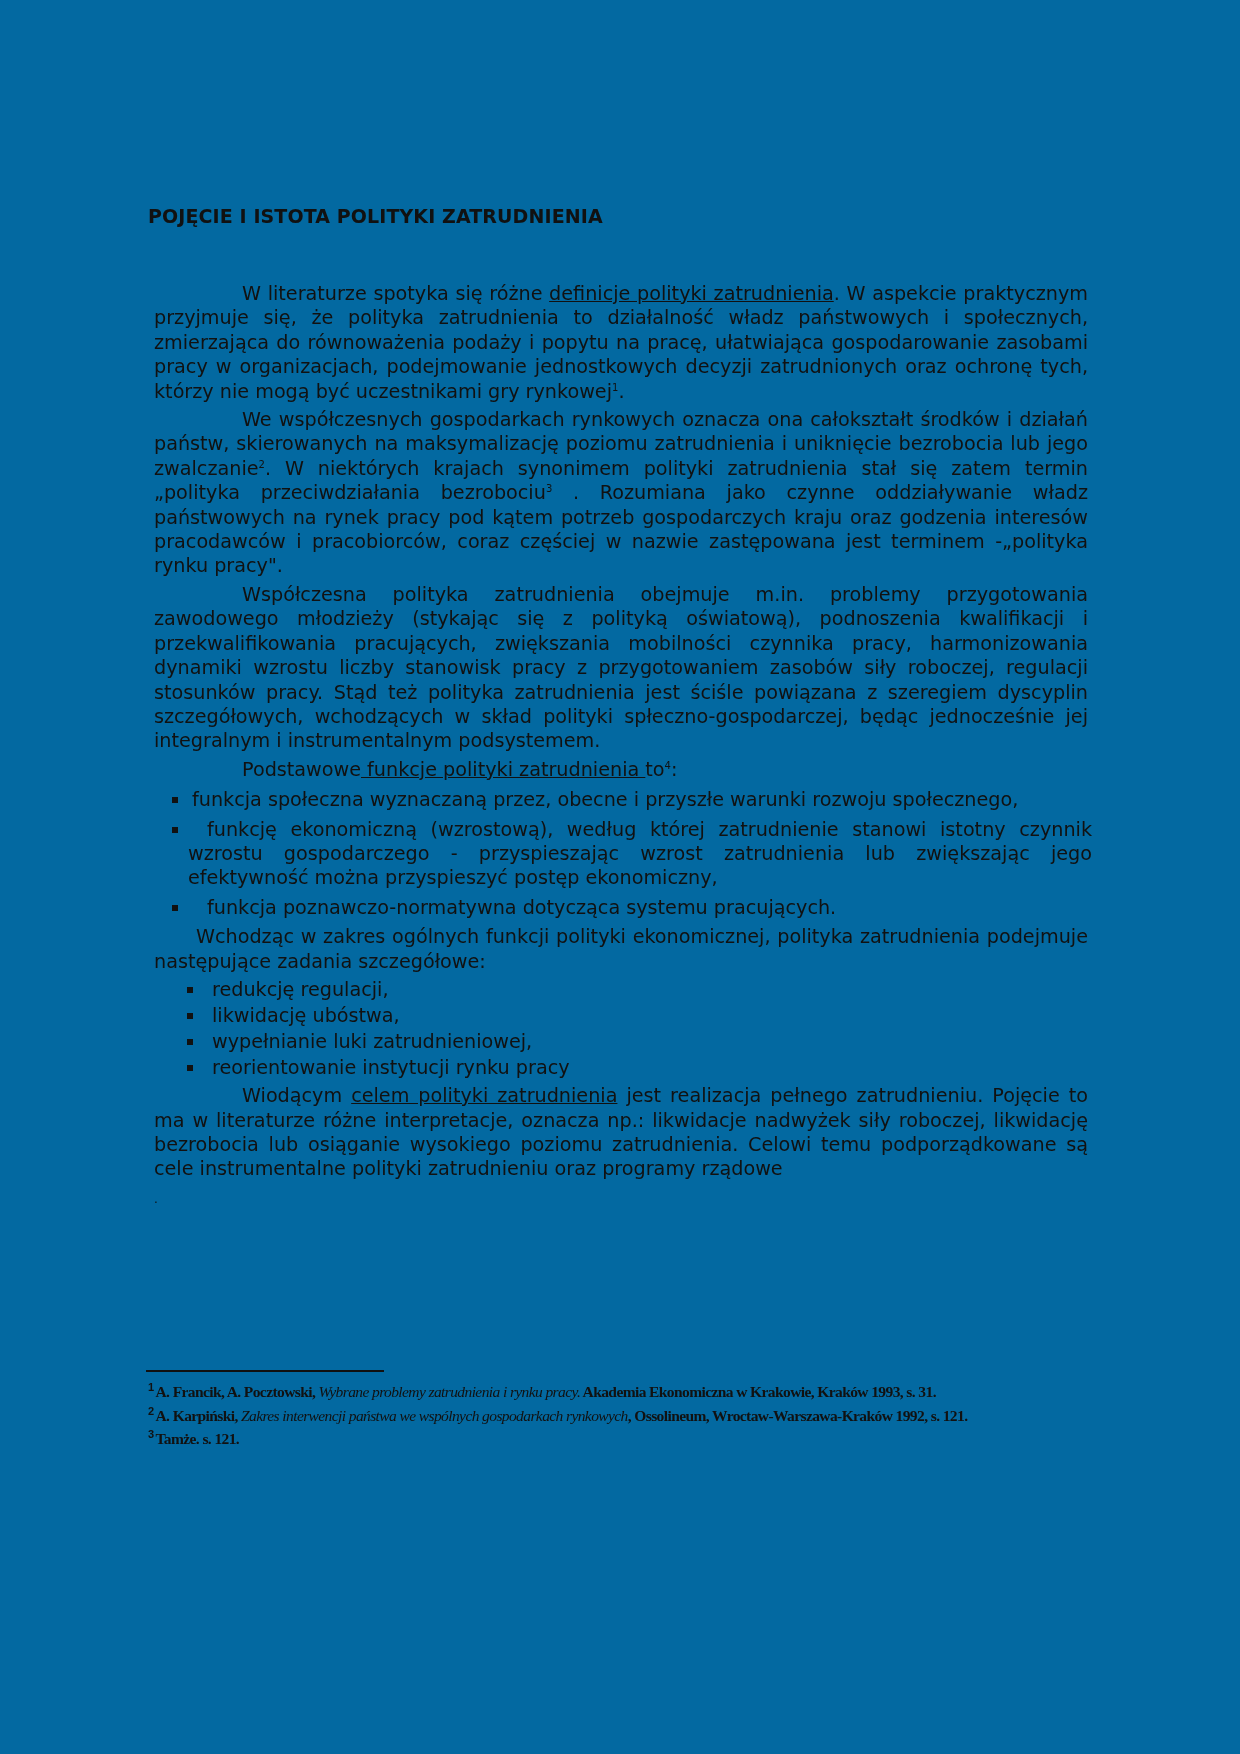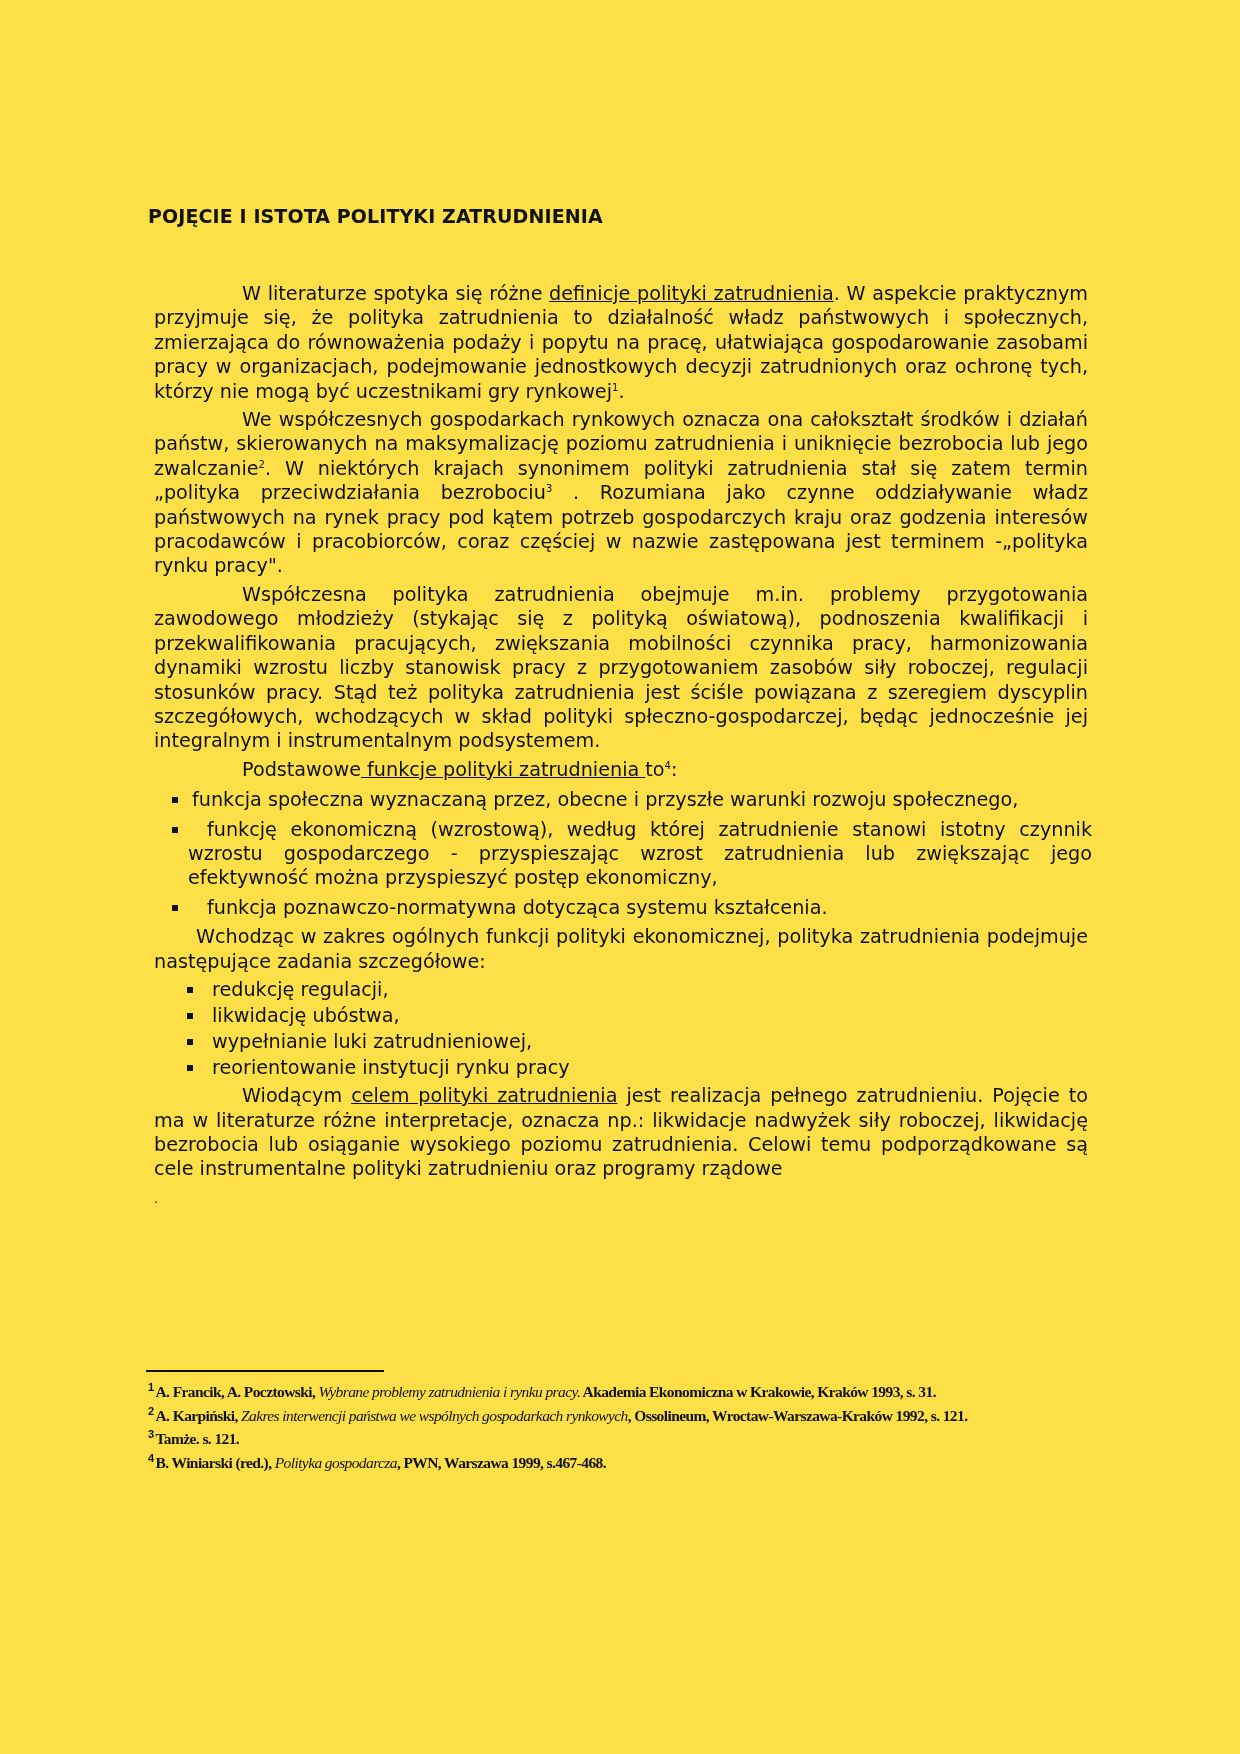--- a/index.html
+++ b/index.html
@@ -1,17 +1,17 @@
 <!DOCTYPE html>
 <html><head>
 <meta charset="utf-8">
 <style>
   html, body { margin: 0; padding: 0; background: #ffffff; }
   body { width: 1240px; height: 1754px; position: relative; overflow: hidden; color: #111; }
-  .page { position: absolute; left: 0; top: 0; width: 1240px; height: 1754px; background: #fde047; }
+  .page { position: absolute; left: 0; top: 0; width: 1240px; height: 1754px; background: #0369a1; }
   .title {
     position: absolute; left: 148px; top: 205px;
     font-family: "DejaVu Sans", sans-serif; font-weight: bold; font-size: 19px; letter-spacing: 0.1px;
   }
   .body {
     position: absolute; left: 150px; top: 278px; width: 942px;
     font-family: "DejaVu Sans", sans-serif; font-size: 19.2px; line-height: 24.4px;
   }
   .p { text-align: justify; margin: 4px; text-indent: 88px; }
   .p.noindent { text-indent: 0; }
@@ -56,21 +56,21 @@
       <li style="padding-left:20px; margin-left:22px;">
         <span class="bullet" style="left:0;"></span>
         <span style="display:block;">funkcja społeczna wyznaczaną przez, obecne i przyszłe warunki rozwoju społecznego,</span>
       </li>
       <li style="padding-left:35px; margin-left:22px; text-indent:-0px;">
         <span class="bullet" style="left:0;"></span>
         <span style="display:block; margin-left:-19px; text-indent:19px;"> funkcję ekonomiczną (wzrostową), według której zatrudnienie stanowi istotny czynnik wzrostu gospodarczego - przyspieszając wzrost zatrudnienia lub zwiększając jego efektywność można przyspieszyć postęp ekonomiczny,</span>
       </li>
       <li style="padding-left:35px; margin-left:22px;">
         <span class="bullet" style="left:0;"></span>
-        <span style="display:block; margin-left:-19px; text-indent:19px;"> funkcja poznawczo-normatywna dotycząca systemu kształcenia.</span>
+        <span style="display:block; margin-left:-19px; text-indent:19px;"> funkcja poznawczo-normatywna dotycząca systemu pracujących.</span>
       </li>
     </ul>
 
     <p class="p" style="text-indent:42px;">Wchodząc w zakres ogólnych funkcji polityki ekonomicznej, polityka zatrudnienia podejmuje następujące zadania szczegółowe:</p>
 
     <ul class="tasks">
       <li><span class="bullet"></span><span>redukcję regulacji,</span></li>
       <li><span class="bullet"></span><span>likwidację ubóstwa,</span></li>
       <li><span class="bullet"></span><span>wypełnianie luki zatrudnieniowej,</span></li>
       <li><span class="bullet"></span></li>
@@ -81,16 +81,15 @@
     <p class="p noindent" style="font-size:12px; line-height:26px;">.</p>
 
   </div>
 
   <div class="fn-rule"></div>
 
   <div class="footnotes" style="top:1380px;">
     <div class="fn"><sup>1</sup><span>A. Francik, A. Pocztowski, </span><i>Wybrane problemy zatrudnienia i rynku pracy.</i><span> Akademia Ekonomiczna w Krakowie, Kraków 1993, s. 31.</span></div>
     <div class="fn"><sup>2</sup><span>A. Karpiński, </span><i>Zakres interwencji państwa we wspólnych gospodarkach rynkowych</i><span>, Ossolineum, Wroctaw-Warszawa-Kraków 1992, s. 121.</span></div>
     <div class="fn"><sup>3</sup><span>Tamże. s. 121.</span></div>
-    <div class="fn"><sup>4</sup><span>B. Winiarski (red.), </span><i>Polityka gospodarcza</i><span>, PWN, Warszawa 1999, s.467-468.</span></div>
   </div>
 
 </div>
 
 </body></html>

